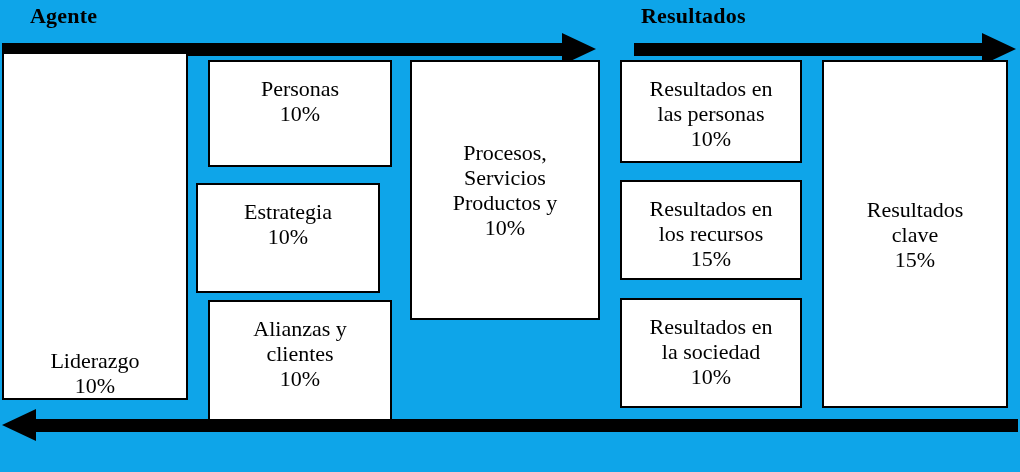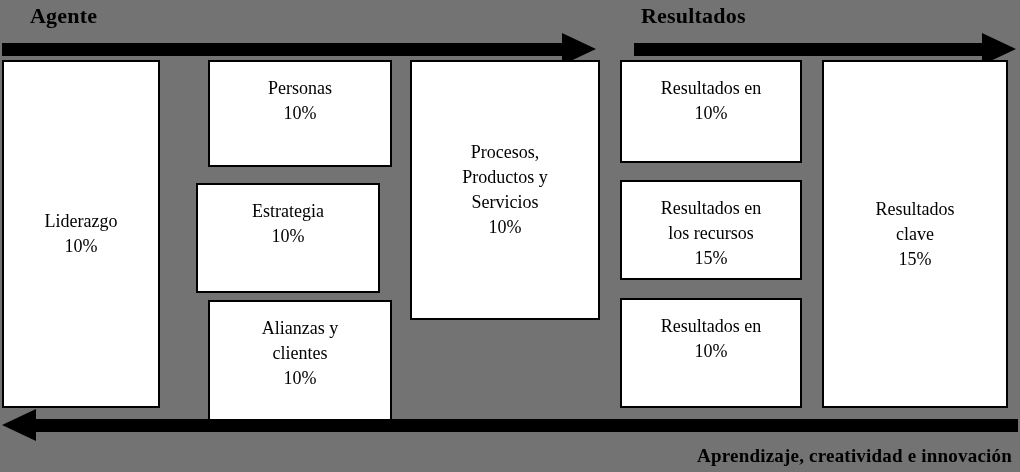--- a/index.html
+++ b/index.html
@@ -4,21 +4,21 @@
 <style>
   html, body {
     margin: 0;
     padding: 0;
     background: #ffffff;
   }
   #stage {
     position: relative;
     width: 1020px;
     height: 472px;
-    background: #737373;
+    background: #0ea5e9;
     font-family: "Liberation Serif", "DejaVu Serif", serif;
     color: #000000;
     overflow: hidden;
   }
 
   
   .section-header {
     position: absolute;
     font-weight: bold;
     font-size: 22px;
@@ -53,34 +53,34 @@
   #arrow-feedback-shaft    { left: 36px;  top: 419px; width: 982px; }
   #arrow-feedback-head     { left: 2px;   top: 409px; }
 
   
   .box {
     position: absolute;
     box-sizing: border-box;
     border: 2px solid #000000;
     background: #ffffff;
     text-align: center;
-    font-size: 18px;
+    font-size: 22px;
     line-height: 25px;
   }
   .box .box-text { display: block; padding: 0 4px; }
 
   .box.vcenter {
     display: flex;
     align-items: center;
     justify-content: center;
   }
   .box.vtop { padding-top: 14px; }
 
   
-  #box-liderazgo { left: 2px; top: 60px; width: 158px; height: 348px; }
+  #box-liderazgo { left: 2px; top: 52px; width: 186px; height: 348px; align-items: flex-end; }
 
   
   #box-personas  { left: 208px; top: 60px;  width: 184px; height: 107px; }
   #box-estrategia{ left: 196px; top: 183px; width: 184px; height: 110px; }
   #box-alianzas  { left: 208px; top: 300px; width: 184px; height: 128px; }
 
   
   #box-procesos  { left: 410px; top: 60px; width: 190px; height: 260px; }
 
   
@@ -137,48 +137,49 @@
 
   <div id="box-alianzas" class="box vtop">
     <span class="box-text">Alianzas y</span>
     <span class="box-text">clientes</span>
     <span class="box-text">10%</span>
   </div>
 
   <div id="box-procesos" class="box vcenter">
     <span>
       <span class="box-text">Procesos,</span>
+      <span class="box-text">Servicios</span>
       <span class="box-text">Productos y</span>
-      <span class="box-text">Servicios</span>
       <span class="box-text">10%</span>
     </span>
   </div>
 
   <div id="box-res-personas" class="box vtop">
     <span class="box-text">Resultados en</span>
+    <span class="box-text">las personas</span>
     <span class="box-text">10%</span>
   </div>
 
   <div id="box-res-clientes" class="box vtop">
     <span class="box-text">Resultados en</span>
     <span class="box-text">los recursos</span>
     <span class="box-text">15%</span>
   </div>
 
   <div id="box-res-sociedad" class="box vtop">
     <span class="box-text">Resultados en</span>
+    <span class="box-text">la sociedad</span>
     <span class="box-text">10%</span>
   </div>
 
   <div id="box-res-clave" class="box vcenter">
     <span>
       <span class="box-text">Resultados</span>
       <span class="box-text">clave</span>
       <span class="box-text">15%</span>
     </span>
   </div>
 
   <div id="arrow-feedback-shaft" class="arrow-shaft"></div>
   <div id="arrow-feedback-head" class="arrow-head left"></div>
 
-  <div id="caption-aprendizaje">Aprendizaje, creatividad e innovación</div>
 
 </div>
 
 </body></html>

